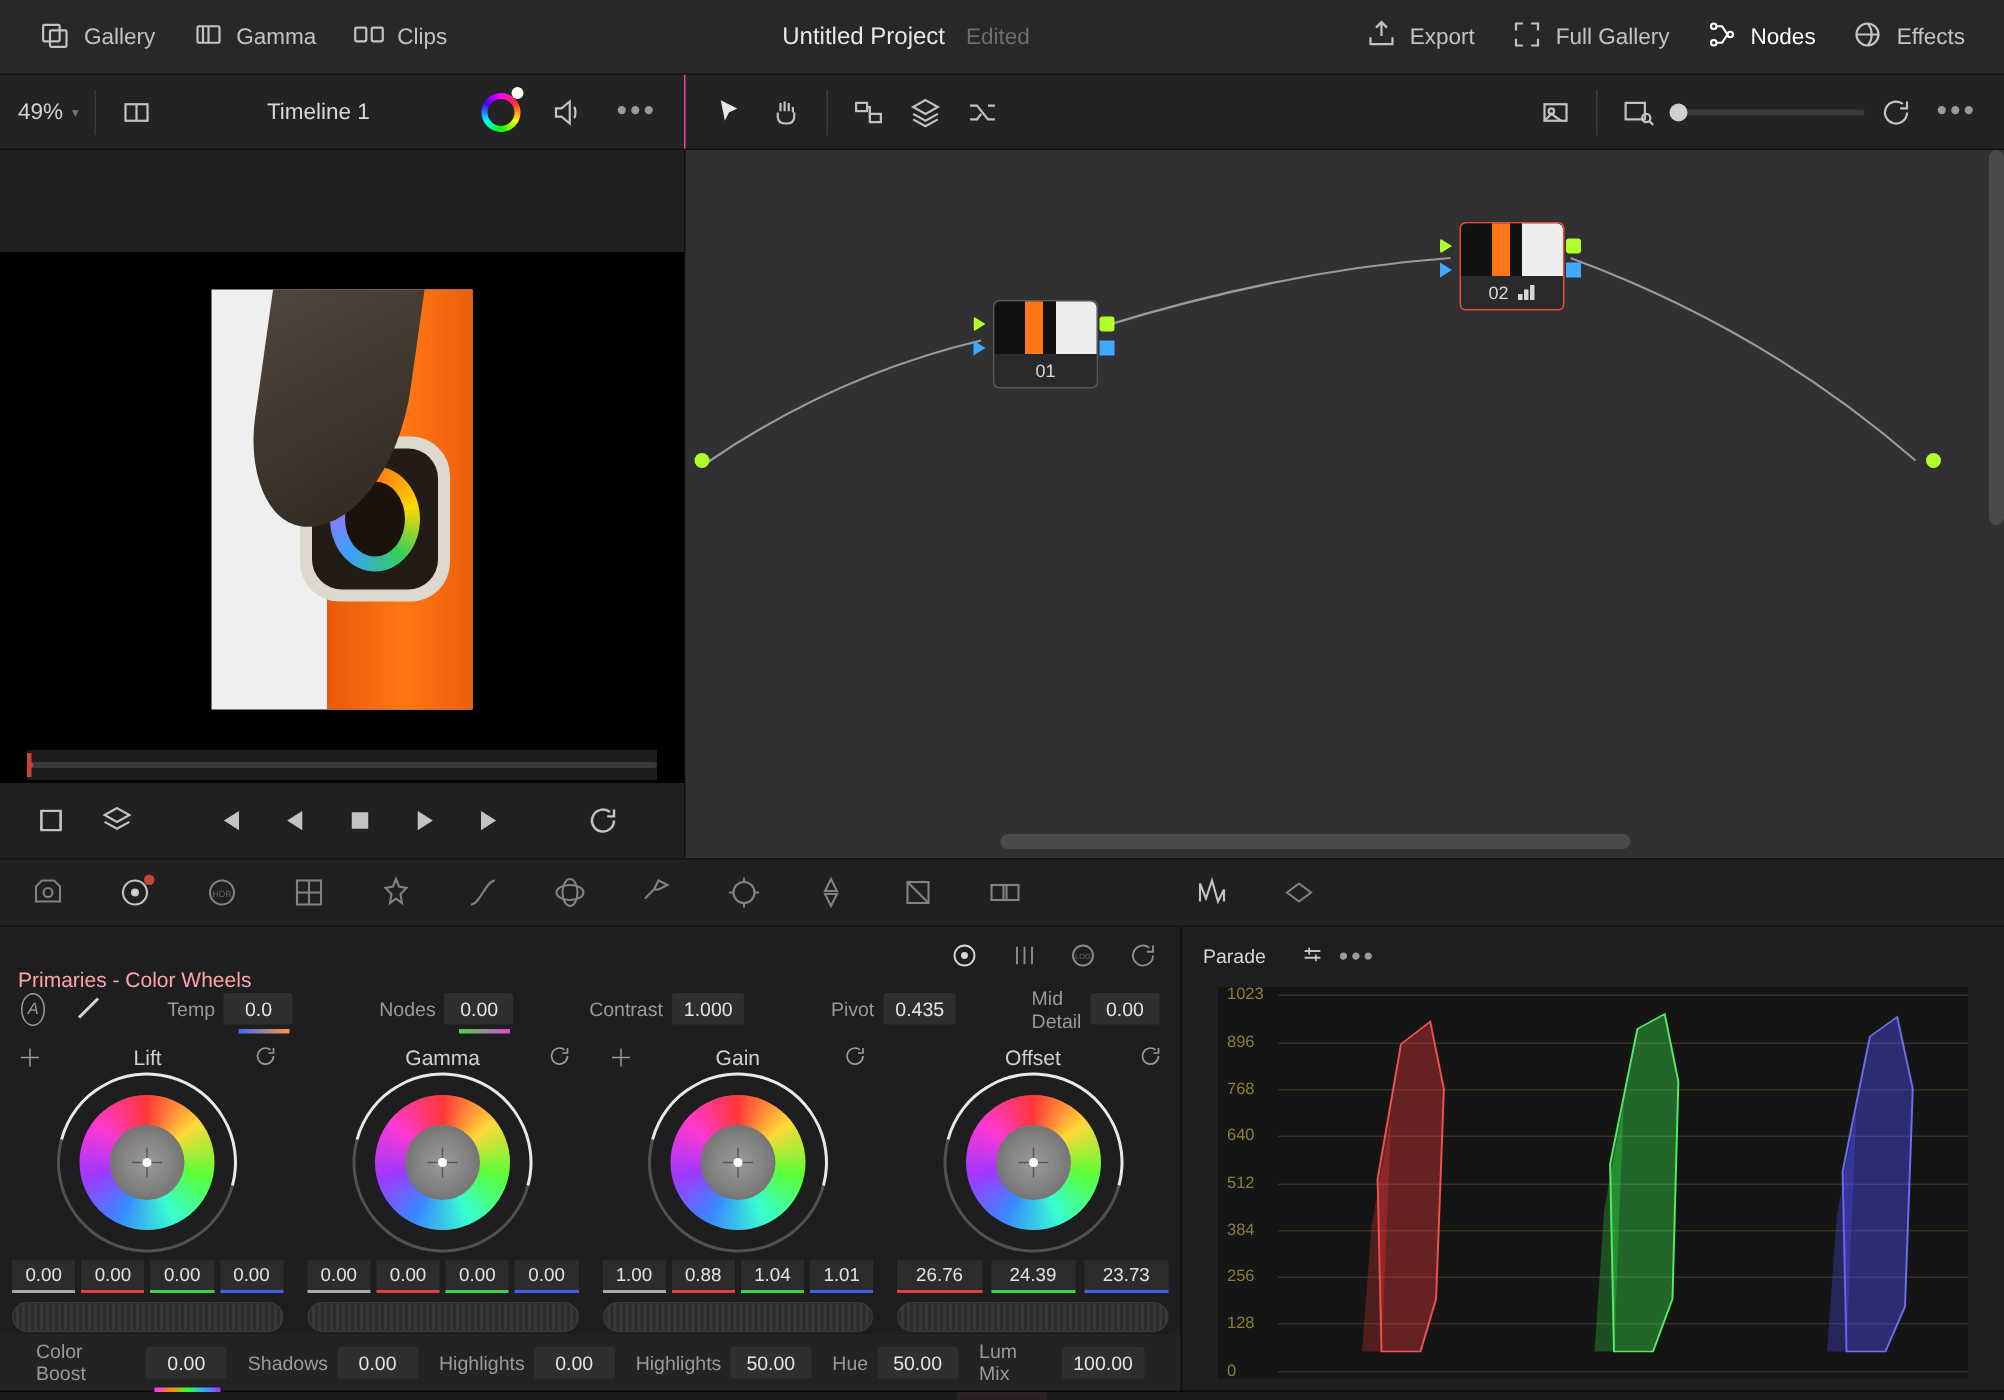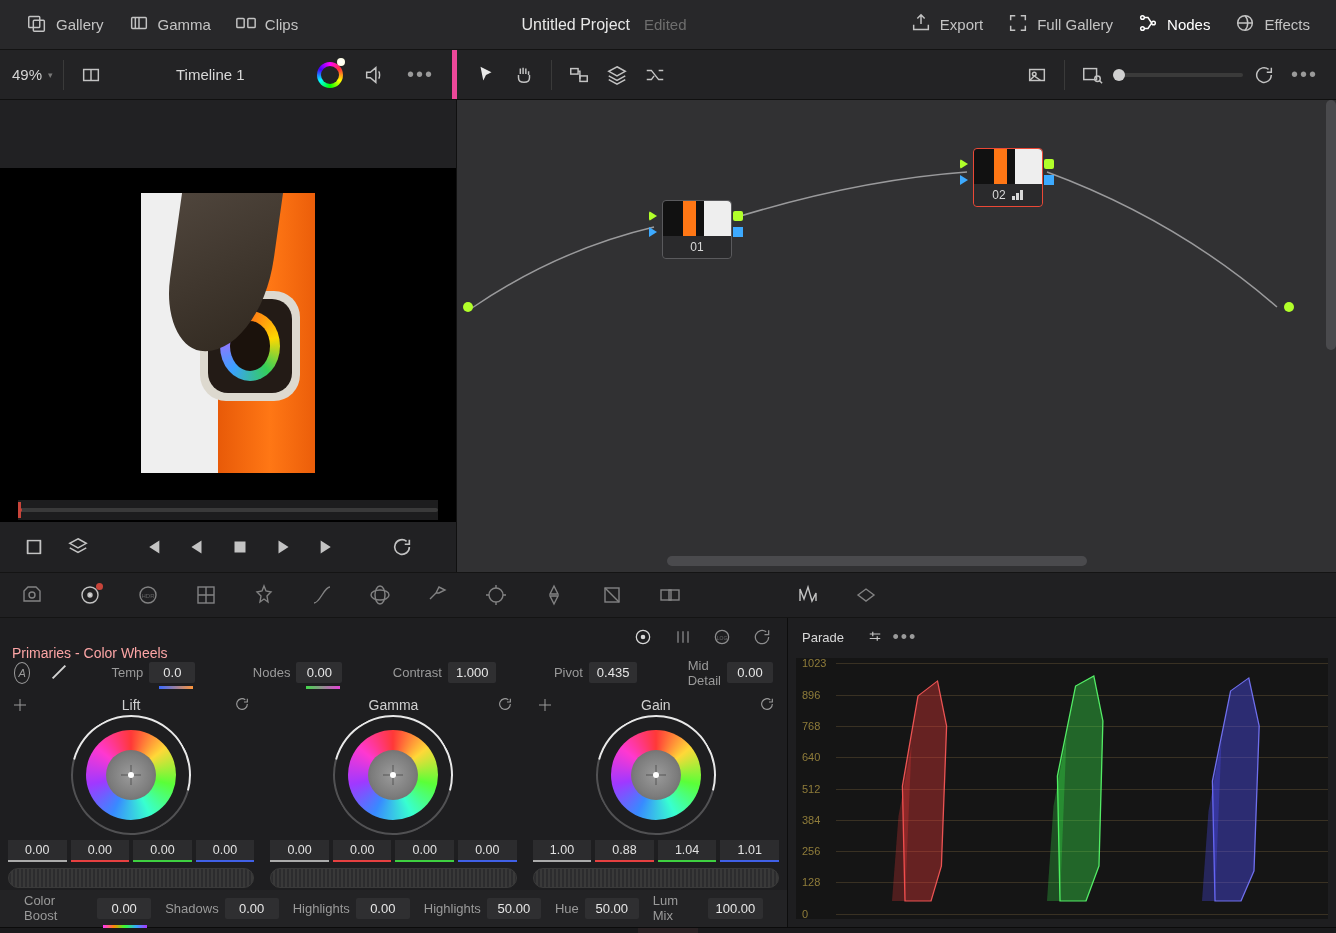--- a/index.html
+++ b/index.html
@@ -9,21 +9,21 @@
   .topbar { height: 50px; background: #28282a; display: flex; align-items: center; padding: 0 18px; gap: 8px; border-bottom: 1px solid #131313; }
   .topbar .tb-seg { display: flex; align-items: center; gap: 8px; color: #c3c3c3; font-size: 15px; padding: 6px 8px; cursor: pointer; }
   .topbar .spacer { flex: 1; }
   .topbar .title { font-weight: 500; color: #e7e7e7; font-size: 16px; }
   .topbar .edited { color: #6e6e6e; font-size: 15px; margin-left: 6px; }
   .topbar .active { color: #fff; }
   .top-icon svg { width:22px; height:22px; fill:none; stroke:#c3c3c3; stroke-width:1.6; }
 
   
   .secondbar { height: 50px; background: #232325; display: flex; align-items: stretch; border-bottom: 1px solid #101010; }
-  .sb-left { width: 457px; display: flex; align-items: center; padding: 0 12px; gap: 10px; border-right: 5px solid #ec4899; }
+  .sb-left { width: 457px; display: flex; align-items: center; padding: 0 12px; gap: 10px; border-right: 1px solid #ec4899; }
   .zoom-sel { color:#d4d4d4; font-size:15px; padding-right:10px; border-right:1px solid #3a3a3a; height:30px; display:flex; align-items:center; position:relative;}
   .zoom-sel::after{ content:"▾"; font-size:9px; color:#777; margin-left:6px; }
   .sb-ico-btn { width:34px; height:34px; display:flex; align-items:center; justify-content:center; cursor:pointer; }
   .sb-ico-btn svg{ width:22px; height:22px; fill:none; stroke:#c3c3c3; stroke-width:1.6;}
   .timeline-name { flex:1; text-align:center; color:#d8d8d8; font-size:15px; font-weight:500; }
   .dots-btn { color:#9a9a9a; letter-spacing:2px; font-size:20px; padding:4px 6px; cursor:pointer;}
   .ring-icon{ width:26px;height:26px;border-radius:50%;background:conic-gradient(#f0f,#f33,#ff0,#0f0,#0ff,#40f,#f0f); position:relative;}
   .ring-icon::after{content:"";position:absolute;inset:4px;border-radius:50%;background:#232325;}
   .ring-icon .spk{position:absolute;top:-4px;right:-2px;width:8px;height:8px;background:radial-gradient(#fff,#ffd);border-radius:50%;}
 
@@ -115,21 +115,21 @@
 
   .bottom-adj{ height:40px; background:#232325; display:flex; align-items:center; padding:0 24px; gap:14px;}
   .bottom-adj .adj-field .adj-val{min-width:54px;}
 
   .scopes-panel{ flex:1; display:flex; flex-direction:column;}
   .sc-head{ height:38px; display:flex; align-items:center; padding:0 14px; }
   .sc-title{ color:#d8d8d8; font-weight:500; flex:1;}
   .sc-type{ color:#d8d8d8; margin-right:14px;}
   .sc-head .mico{width:26px;height:26px;display:flex;align-items:center;justify-content:center;cursor:pointer;margin-left:4px;}
   .sc-head svg{width:18px;height:18px;stroke:#c3c3c3;fill:none;stroke-width:1.6;}
-  .parade{ flex:1; position:relative; background:#151515; margin:2px 8px 8px;text-align:right;}
+  .parade{ flex:1; position:relative; background:#151515; margin:2px 24px 8px;text-align:right;}
   .parade .grid{ position:absolute; inset:0 0 0 40px; }
   .parade .grid .line{ position:absolute; left:0; right:0; height:1px; background:#393123;}
   .parade .ylab{ position:absolute; left:6px; font-size:11px; color:#8f7c3a; transform:translateY(-50%);}
   .trace{ position:absolute; bottom:10px; width:130px; }
   .trace svg{width:100%;height:240px;}
 
   
   .status{ height:56px; background:#1a1a1c; display:flex; align-items:center; padding:0 20px; gap:22px; border-top:1px solid #0b0b0b;}
   .status .spacer{flex:1;}
   .status .bright{background:#2a2224;width:60px;height:56px;display:flex;align-items:center;justify-content:center;}
@@ -596,20 +596,42 @@
           </div>
         <div class="ygrm">
           <div class="cell">1.00</div>
           <div class="cell">0.88</div>
           <div class="cell">1.04</div>
           <div class="cell">1.01</div>
         </div>
         <div class="jog"></div>
       </div>
 
+      <div class="wheel-col">
+        <div class="wheel-head">
+          <span class="pick"></span>
+          <span class="wheel-name">Offset</span>
+          <span class="wheel-reset"><svg viewBox="0 0 24 24">
+                <path d="M20 12a8 8 0 1 1-3-6.2M20 4v5h-5"></path>
+              </svg></span>
+        </div>
+        <div class="wheel-ring">
+            <div class="wheel-color"></div>
+            <div class="wheel-center"></div>
+            <div class="wheel-xh"></div>
+            <div class="wheel-xv"></div>
+            <div class="wheel-dot"></div>
+          </div>
+        <div class="ygrm" style="gap:6px">
+          <div class="cell" style="flex:1.2;border-color:#e64040">26.76</div>
+          <div class="cell" style="flex:1.2;border-color:#3ed040">24.39</div>
+          <div class="cell" style="flex:1.2;border-color:#4060e6">23.73</div>
+        </div>
+        <div class="jog"></div>
+      </div>
     </div>
 
     <div class="bottom-adj">
       <div class="adj-field" style="position:relative">
         <span class="adj-label">Color Boost</span>
         <span class="adj-val">0.00</span>
         <div style="position:absolute;bottom:-5px;right:4px;width:44px;height:3px;background:linear-gradient(90deg,#f3f,#f80,#3f3,#3af,#a3f)"></div>
       </div>
       <div class="adj-field">
         <span class="adj-label">Shadows</span>

